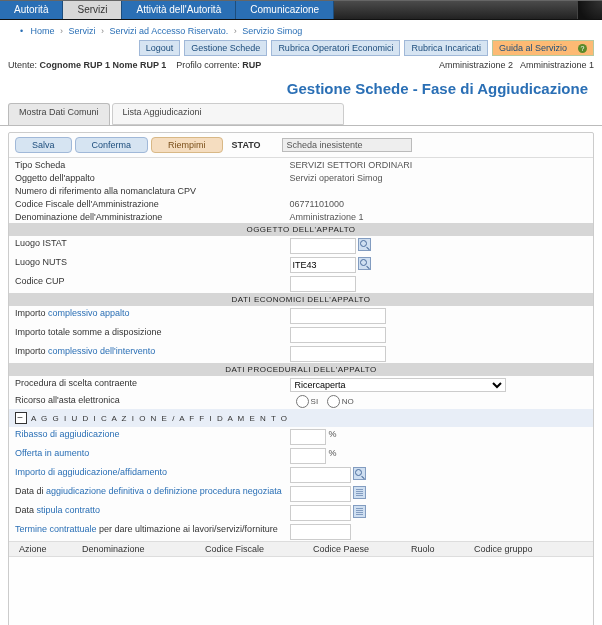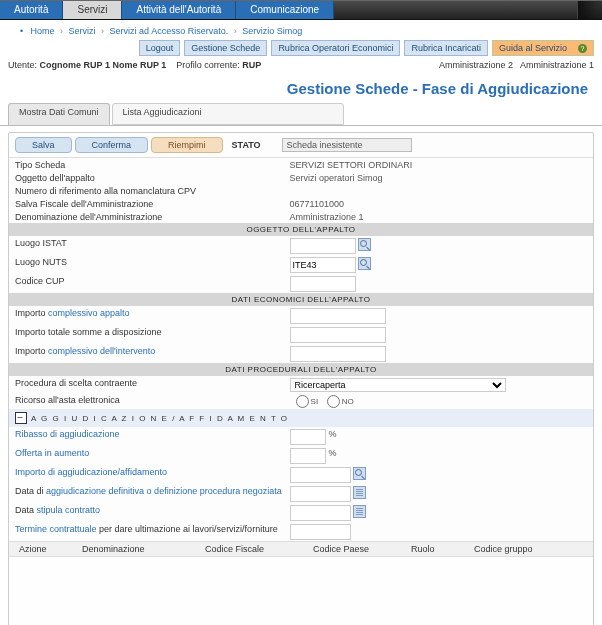--- a/index.html
+++ b/index.html
@@ -130,21 +130,21 @@
           <span class="val">SERVIZI SETTORI ORDINARI</span>
         </div>
       <div class="roww">
           <span class="lab">Oggetto dell'appalto</span>
           <span class="val">Servizi operatori Simog</span>
         </div>
       <div class="roww">
           <span class="lab">Numero di riferimento alla nomanclatura CPV</span>
         </div>
       <div class="roww">
-          <span class="lab">Salva Fiscale dell'Amministrazione</span>
+          <span class="lab">Codice Fiscale dell'Amministrazione</span>
           <span class="val">06771101000</span>
         </div>
       <div class="roww">
           <span class="lab">Denominazione dell'Amministrazione</span>
           <span class="val">Amministrazione 1</span>
         </div>
     </div>
 
     <div class="greybar">OGGETTO DELL'APPALTO</div>
     <div class="section">

